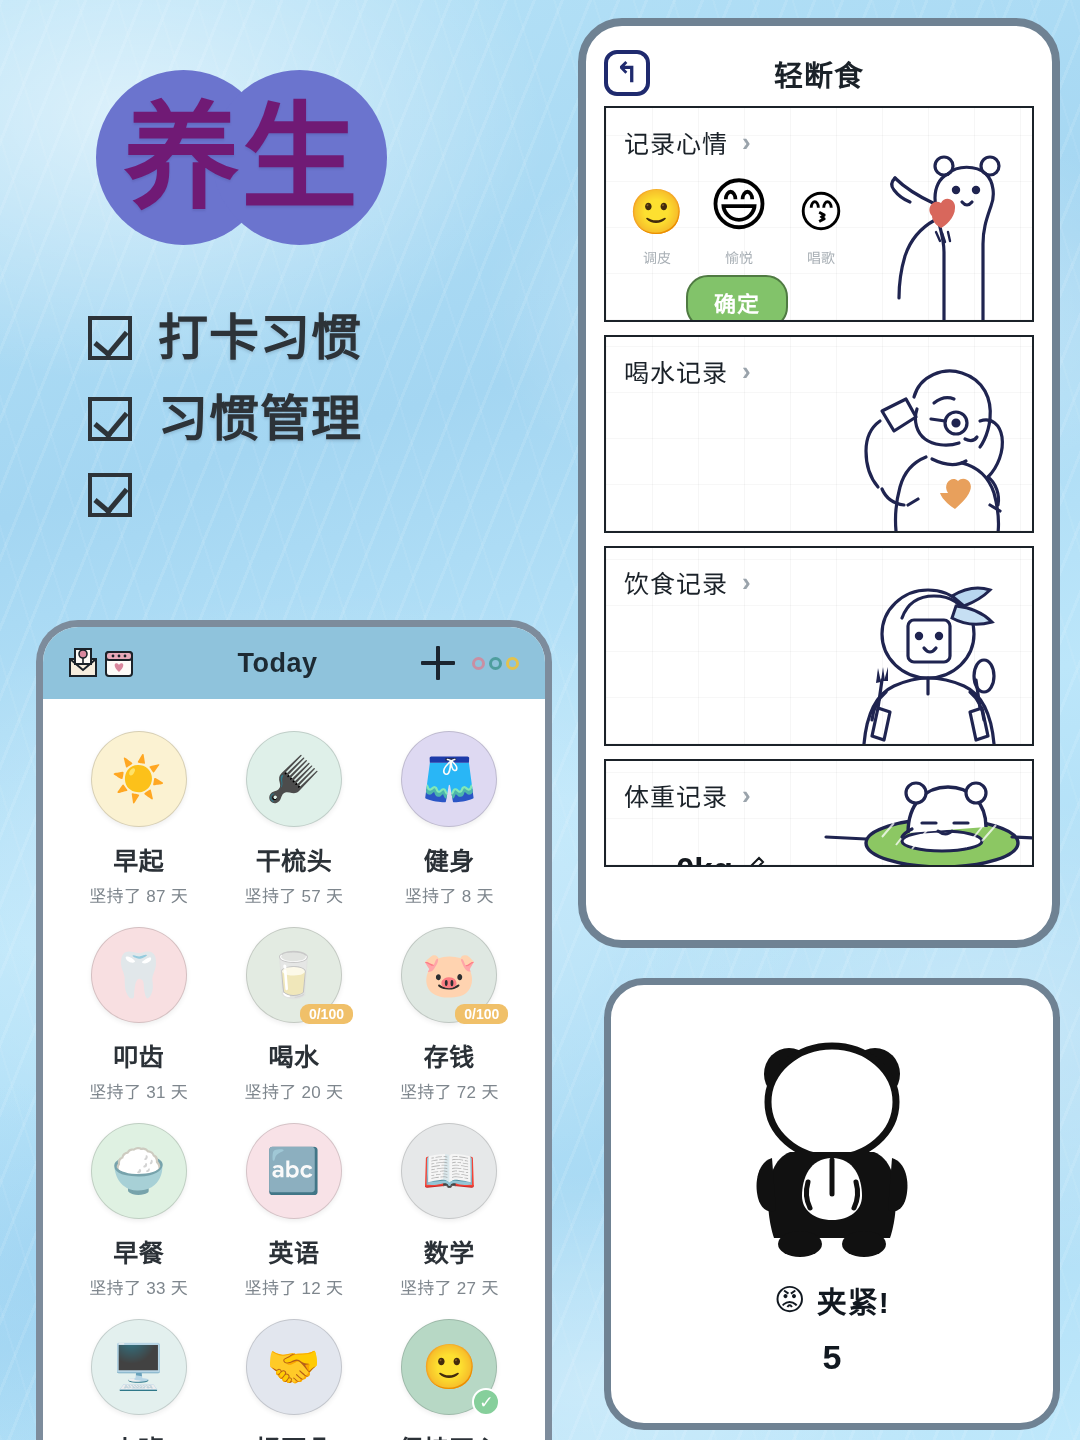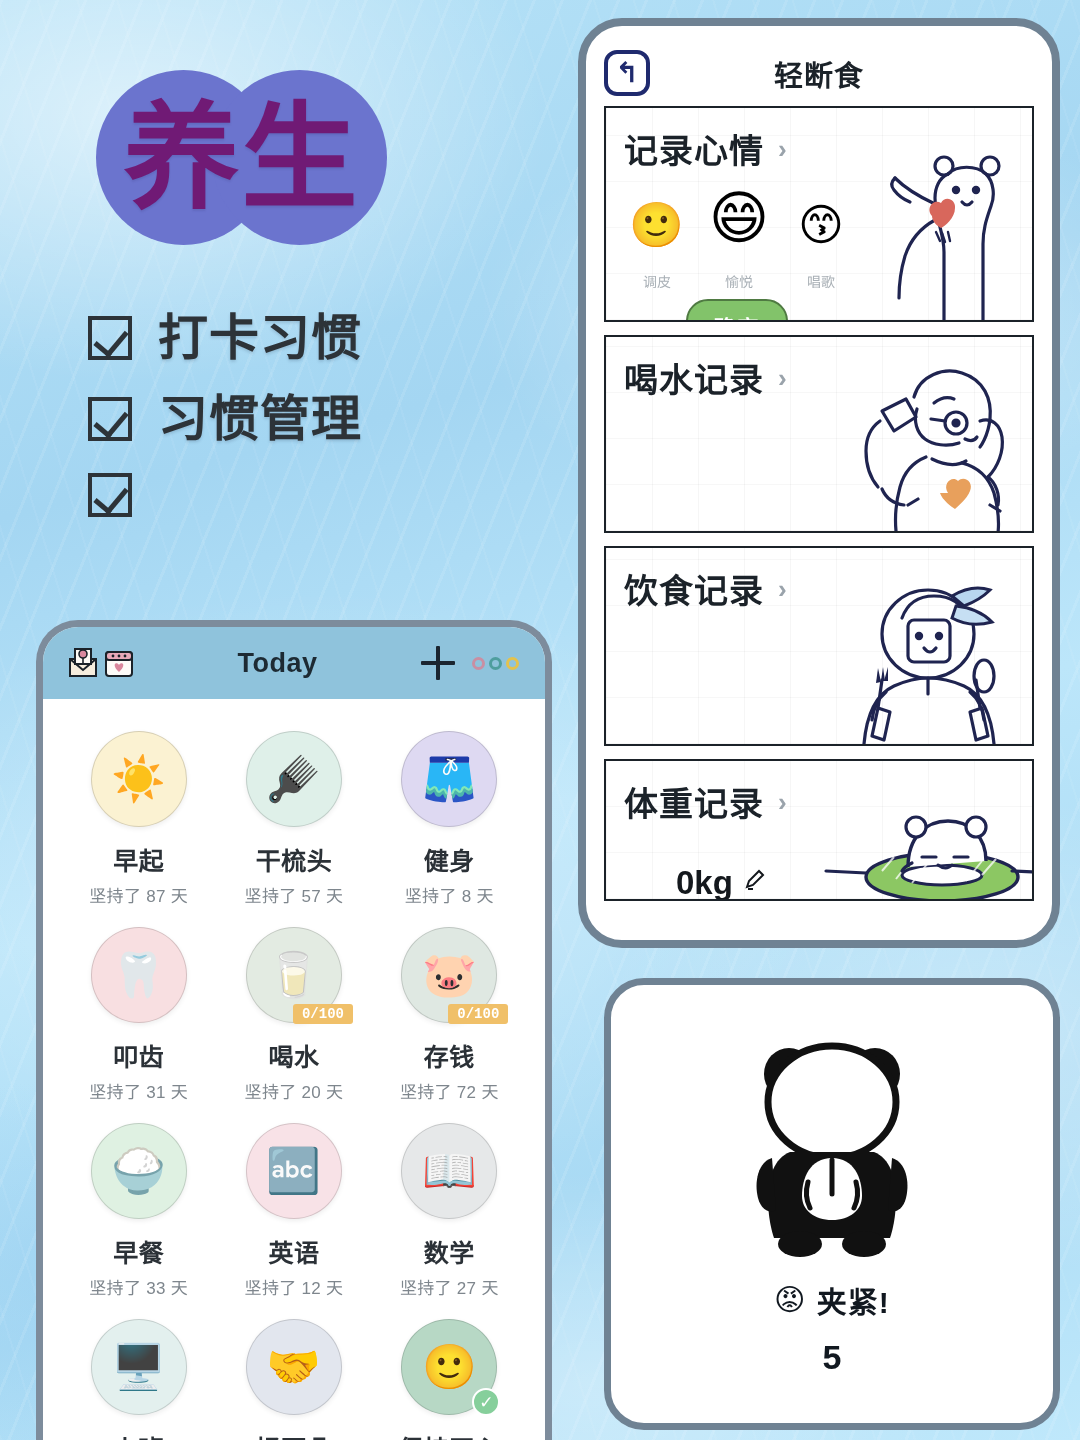--- a/index.html
+++ b/index.html
@@ -177,25 +177,24 @@
     color: #7e868d;
     letter-spacing: .3px;
   }
   .habit-badge {
     position: absolute;
     right: -12px; bottom: -2px;
     background: #f0c069;
     color: #ffffff;
     font-size: 14px;
     font-weight: bold;
-    border-radius: 3px;
+    border-radius: 9px;
     padding: 3px 9px;
     line-height: 1;
     white-space: nowrap;
-    font-family: Liberation Mono, monospace;
   }
   .habit-check {
     position: absolute;
     right: -4px; bottom: -2px;
     width: 28px; height: 28px;
     border-radius: 50%;
     background: #86cf9b;
     color: #fff;
     display: flex; align-items: center; justify-content: center;
     font-size: 17px; font-weight: bold;
@@ -246,40 +245,40 @@
     background:
       repeating-linear-gradient(90deg, rgba(0,0,0,.035) 0 1px, rgba(0,0,0,0) 1px 46px),
       repeating-linear-gradient(0deg, rgba(0,0,0,.03) 0 1px, rgba(0,0,0,0) 1px 46px),
       #ffffff;
     padding: 16px 18px 14px 18px;
   }
   .pr-card-head {
     display: flex; align-items: center; gap: 14px;
   }
   .pr-card-title {
-    font-size: 34px; font-weight: bold; color: #1b2229; letter-spacing: 1px;
+    font-size: 25px; font-weight: normal; color: #1b2229; letter-spacing: 1px;
   }
   .chev {
     color: #9aa3ab; font-size: 26px; font-weight: bold; line-height: 1;
   }
   .pr-btn {
     display: inline-flex; align-items: center; justify-content: center;
     background: #82c36a;
     color: #ffffff;
     font-size: 22px; font-weight: bold;
     border-radius: 22px;
     padding: 9px 26px;
     border: 2px solid #4f7a42;
     letter-spacing: 1px;
   }
   .moods { display: flex; gap: 16px; align-items: flex-end; margin-top: 16px; }
   .mood { display: flex; flex-direction: column; align-items: center; width: 66px; }
   .mood .m-emoji { font-size: 44px; line-height: 1; }
   .mood.big .m-emoji { font-size: 58px; }
-  .mood .m-label { margin-top: 24px; font-size: 14px; color: #a9b0b6; text-align: center; }
+  .mood .m-label { margin-top: 13px; font-size: 14px; color: #a9b0b6; text-align: center; }
   #weight-value {
     font-size: 33px; font-weight: bold; color: #14181d;
     display: flex; align-items: center; gap: 10px;
   }
   #weight-pencil { font-size: 22px; color: #14181d; }
 
   .art { position: absolute; pointer-events: none; }
 
   
   #panda-card {
@@ -546,21 +545,21 @@
       <g fill="#1f2450">
         <path d="M54 96 l3 14 l-5 1 Z"></path>
         <path d="M59 95 l2 14 l-4 0 Z"></path>
         <path d="M64 95 l0 14 l-4 0 Z"></path>
       </g>
       <path d="M128 24 q20 -12 38 -6 q-10 10 -26 16 Z" fill="#b8d6ef" stroke="#1f2450" stroke-width="3"></path>
       <path d="M132 34 q22 2 36 16 q-22 6 -40 -4 Z" fill="#c6dff3" stroke="#1f2450" stroke-width="3"></path>
     </svg>
   </div>
 
-  <div class="pr-card" style="height:142px;margin-bottom:0">
+  <div class="pr-card" style="height:108px;margin-bottom:0">
     <div class="pr-card-head">
       <span class="pr-card-title">体重记录</span>
       <span class="chev">›</span>
     </div>
     <div id="weight-value" style="margin-top:38px;padding-left:52px">
       <span>0kg</span>
       <span id="weight-pencil">
         <svg width="22" height="22" viewBox="0 0 22 22">
           <path d="M4 18 L6 12 L16 2 L20 6 L10 16 Z" fill="none" stroke="#14181d" stroke-width="2"></path>
           <path d="M5 20 L10 20" stroke="#14181d" stroke-width="2"></path>

